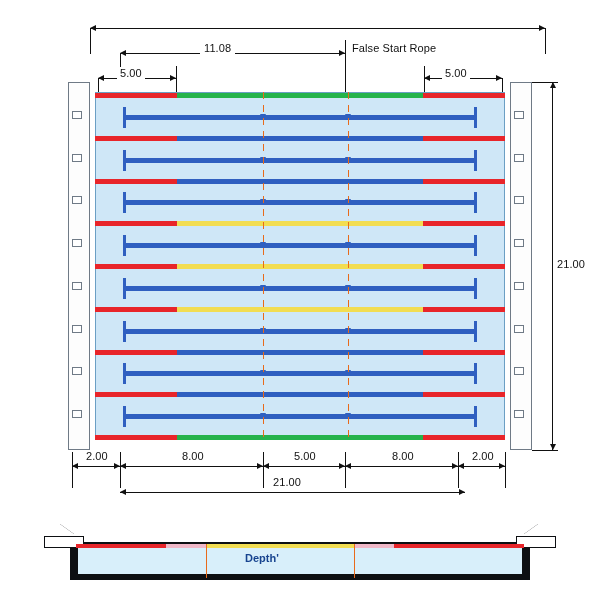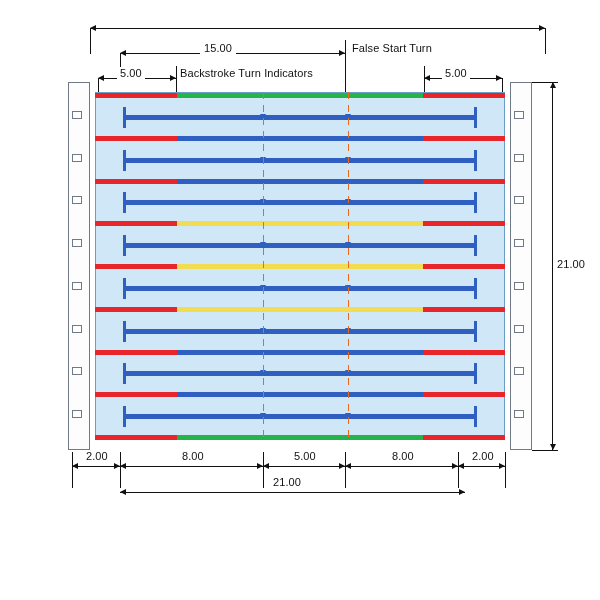--- a/index.html
+++ b/index.html
@@ -69,44 +69,62 @@
   <div class="arrow arr-l" style="left:90px;top:25px;"></div>
   <div class="arrow arr-r" style="left:539px;top:25px;"></div>
   <div class="tick" style="left:90px;top:28px;height:26px;"></div>
   <div class="tick" style="left:545px;top:28px;height:26px;"></div>
 
   <div class="dim dimh" style="left:120px;top:53px;width:225px;"></div>
   <div class="arrow arr-l" style="left:120px;top:50px;"></div>
   <div class="arrow arr-r" style="left:339px;top:50px;"></div>
   <div class="tick" style="left:120px;top:53px;height:25px;"></div>
   <div class="tick" style="left:345px;top:40px;height:52px;"></div>
-  <div class="lbl" style="left:200px;top:42px;background:#fff;padding:0 4px;">15.00</div>
-  <div class="lbl" style="left:352px;top:42px;">False Start Turn</div>
+  <div class="lbl" style="left:200px;top:42px;background:#fff;padding:0 4px;">11.08</div>
+  <div class="lbl" style="left:352px;top:42px;">False Start Rope</div>
 
   <div class="dim dimh" style="left:98px;top:78px;width:78px;"></div>
   <div class="arrow arr-l" style="left:98px;top:75px;"></div>
   <div class="arrow arr-r" style="left:170px;top:75px;"></div>
   <div class="tick" style="left:98px;top:78px;height:16px;"></div>
   <div class="tick" style="left:176px;top:66px;height:28px;"></div>
   <div class="lbl" style="left:117px;top:67px;background:#fff;padding:0 3px;">5.00</div>
 
-  <div class="lbl" style="left:180px;top:67px;">Backstroke Turn Indicators</div>
 
   <div class="dim dimh" style="left:424px;top:78px;width:78px;"></div>
   <div class="arrow arr-l" style="left:424px;top:75px;"></div>
   <div class="arrow arr-r" style="left:496px;top:75px;"></div>
   <div class="tick" style="left:424px;top:66px;height:28px;"></div>
   <div class="tick" style="left:502px;top:78px;height:16px;"></div>
   <div class="lbl" style="left:442px;top:67px;background:#fff;padding:0 3px;">5.00</div>
 
   <div class="sidecol" style="left:68px;top:82px;height:368px;"></div>
   <div class="sidecol" style="left:510px;top:82px;height:368px;"></div>
 
   <div id="pool"></div>
 
+  <div id="section">
+    <div class="sec-dark" style="left:40px;top:22px;width:460px;height:6px;"></div>
+    <div class="sec-water" style="left:46px;top:28px;width:448px;height:30px;"></div>
+    <div class="sec-dark" style="left:40px;top:22px;width:8px;height:38px;"></div>
+    <div class="sec-dark" style="left:492px;top:22px;width:8px;height:38px;"></div>
+    <div class="sec-dark" style="left:40px;top:54px;width:460px;height:6px;"></div>
+    <div class="sec-deck" style="left:14px;top:16px;width:40px;height:12px;"></div>
+    <div class="sec-deck" style="left:486px;top:16px;width:40px;height:12px;"></div>
+    <div class="depth" style="left:215px;top:32px;">Depth'</div>
+  <div class="sec-line" style="position: absolute; left: 46px; top: 24px; width: 90px; background: rgb(232, 37, 42);"></div>
+      <div class="sec-line" style="position: absolute; left: 136px; top: 24px; width: 40px; background: rgb(240, 184, 200);"></div>
+      <div class="sec-line" style="position: absolute; left: 176px; top: 24px; width: 148px; background: rgb(242, 221, 82);"></div>
+      <div class="sec-line" style="position: absolute; left: 324px; top: 24px; width: 40px; background: rgb(240, 184, 200);"></div>
+      <div class="sec-line" style="position: absolute; left: 364px; top: 24px; width: 130px; background: rgb(232, 37, 42);"></div>
+      <div style="position: absolute; left: 176px; top: 24px; width: 1px; height: 34px; background: rgb(232, 106, 26);"></div>
+      <div style="position: absolute; left: 324px; top: 24px; width: 1px; height: 34px; background: rgb(232, 106, 26);"></div>
+      <div style="position: absolute; left: 30px; top: 4px; width: 0px; height: 0px; border-left: 0px solid transparent; border-right: 14px solid transparent; border-bottom: 10px solid rgb(255, 255, 255); filter: drop-shadow(rgb(13, 15, 18) 0px 0px 0.6px);"></div>
+      <div style="position: absolute; left: 494px; top: 4px; width: 0px; height: 0px; border-left: 14px solid transparent; border-right: 0px solid transparent; border-bottom: 10px solid rgb(255, 255, 255); filter: drop-shadow(rgb(13, 15, 18) 0px 0px 0.6px);"></div>
+    </div>
 
 <div class="ll-seg" style="position: absolute; left: 95px; top: 93px; width: 82px; height: 5px; background: rgb(232, 37, 42);"></div>
     <div class="ll-seg" style="position: absolute; left: 177px; top: 93px; width: 246px; height: 5px; background: rgb(37, 179, 75);"></div>
     <div class="ll-seg" style="position: absolute; left: 423px; top: 93px; width: 82px; height: 5px; background: rgb(232, 37, 42);"></div>
     <div class="ll-seg" style="position: absolute; left: 95px; top: 136px; width: 82px; height: 5px; background: rgb(232, 37, 42);"></div>
     <div class="ll-seg" style="position: absolute; left: 177px; top: 136px; width: 246px; height: 5px; background: rgb(47, 95, 192);"></div>
     <div class="ll-seg" style="position: absolute; left: 423px; top: 136px; width: 82px; height: 5px; background: rgb(232, 37, 42);"></div>
     <div class="ll-seg" style="position: absolute; left: 95px; top: 179px; width: 82px; height: 5px; background: rgb(232, 37, 42);"></div>
     <div class="ll-seg" style="position: absolute; left: 177px; top: 179px; width: 246px; height: 5px; background: rgb(47, 95, 192);"></div>
     <div class="ll-seg" style="position: absolute; left: 423px; top: 179px; width: 82px; height: 5px; background: rgb(232, 37, 42);"></div>

